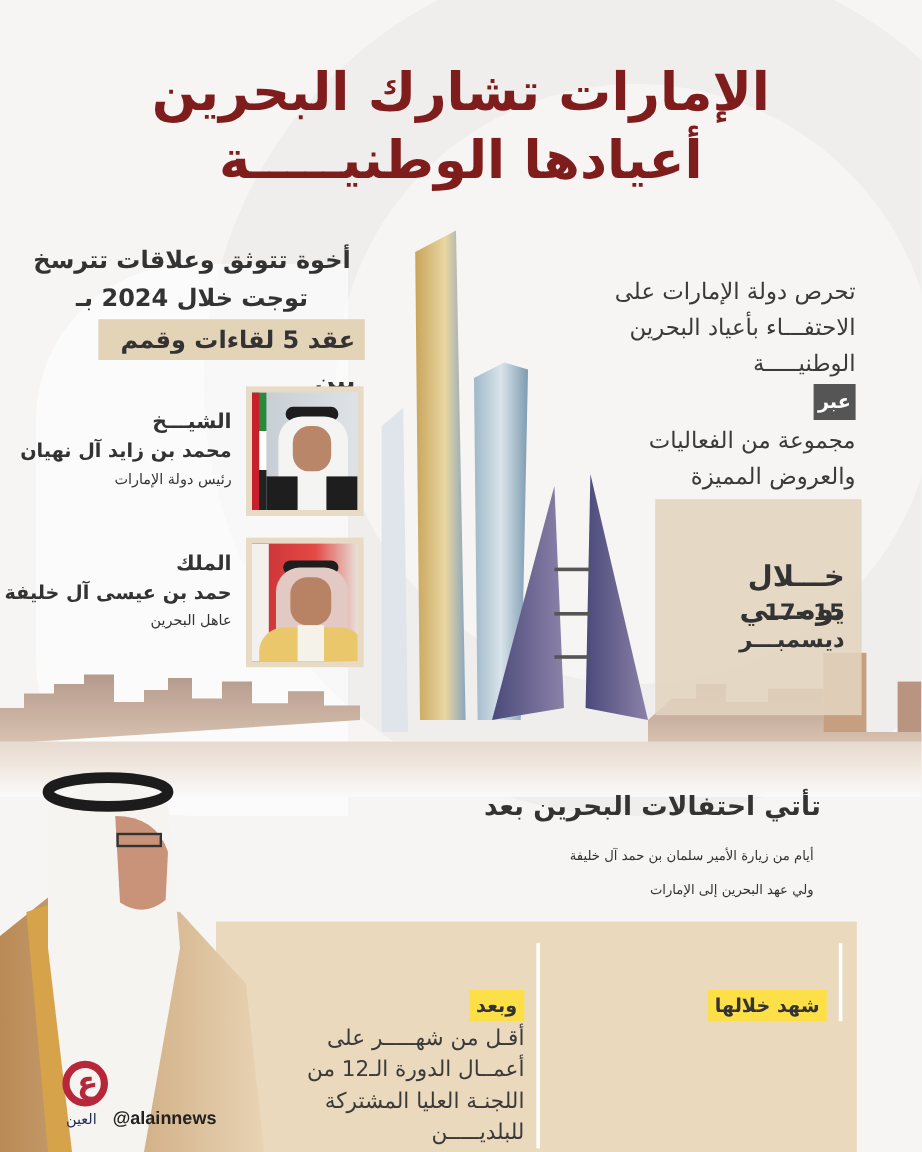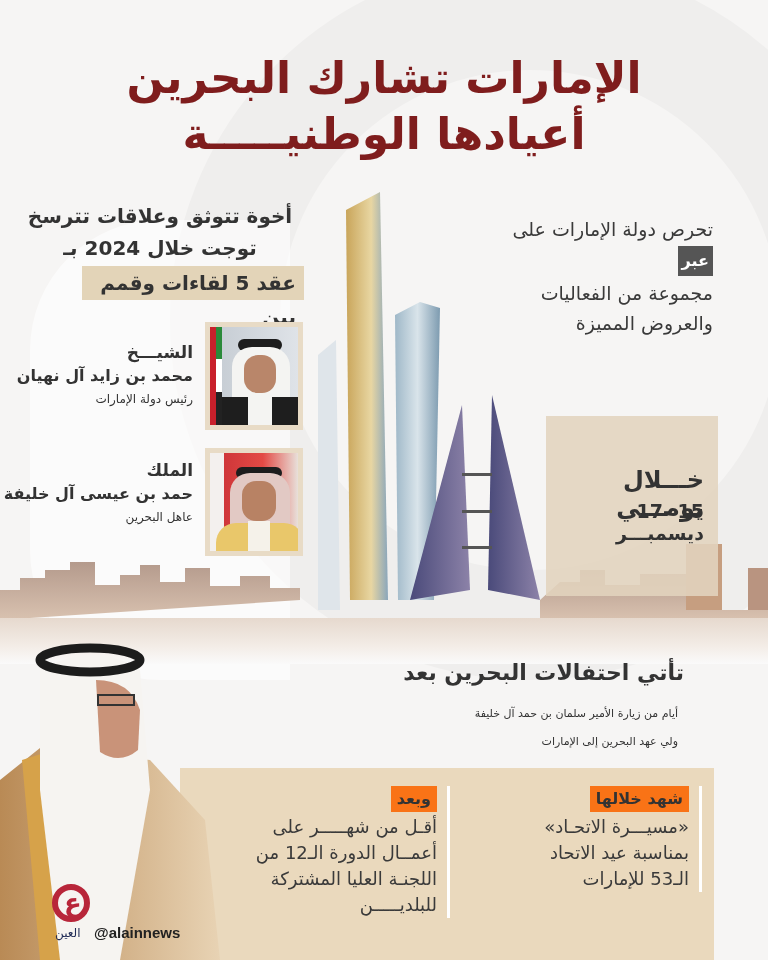--- a/index.html
+++ b/index.html
@@ -47,21 +47,21 @@
   .photo-inner { width: 100%; height: 100%; position: relative; overflow: hidden; }
   .leader-text {
     position: absolute; text-align: right; width: 200px;
   }
   .leader-title { font-size: 17px; font-weight: bold; color: #333; line-height: 24px; }
   .leader-name { font-size: 16px; font-weight: bold; color: #333; line-height: 24px; }
   .leader-role { font-size: 12px; color: #333; line-height: 22px; }
 
   
   .right-text {
-    position: absolute; right: 55px; top: 214px; width: 250px; text-align: right;
+    position: absolute; right: 55px; top: 228px; width: 250px; text-align: right;
     font-size: 19px; line-height: 30px; color: #3a3a3a;
   }
   .via-badge {
     display: inline-block; background: #555; color: #fff; font-weight: bold;
     font-size: 16px; line-height: 22px; padding: 4px 4px; margin: 2px 0;
   }
   .date-box {
     position: absolute; left: 546px; top: 416px; width: 172px; height: 180px;
     background: rgba(226,212,190,.88);
   }
@@ -82,22 +82,22 @@
   }
   .beige-panel {
     position: absolute; left: 180px; top: 768px; width: 534px; height: 192px;
     background: #ead9bd;
   }
   .col {
     position: absolute; top: 786px; text-align: right;
     border-right: 3px solid #fff; padding-right: 10px;
   }
   .col-label {
-    display: inline-block; background: #f97316; font-weight: bold; font-size: 16px;
-    line-height: 26px; padding: 0 6px; color: #333;
+    display: inline-block; background: #fde047; font-weight: bold; font-size: 16px;
+    line-height: 26px; padding: 0 6px; color: #333; margin-top: 39px;
   }
   .col-text {
     font-size: 18px; line-height: 26px; color: #3a3a3a; white-space: pre-line; margin-top: 2px;
   }
   .crown-prince {
     position: absolute; left: 0; top: 640px; width: 250px; height: 320px;
   }
   .logo {
     position: absolute; left: 52px; top: 884px; width: 38px; height: 38px;
     border-radius: 50%; border: 6px solid #b8263a; background: transparent;
@@ -195,20 +195,22 @@
   </div>
 </div>
 <div class="leader-text rtl" style="right:575px; top:458px;">
   <div class="leader-title">الملك</div>
   <div class="leader-name">حمد بن عيسى آل خليفة</div>
   <div class="leader-role">عاهل البحرين</div>
 </div>
 
 <div class="right-text rtl">
   <div>تحرص دولة الإمارات على</div>
+  <div>الاحتفـــاء بأعياد البحرين</div>
+  <div>الوطنيـــــة</div>
   <div><span class="via-badge">عبر</span></div>
   <div>مجموعة من الفعاليات</div>
   <div>والعروض المميزة</div>
 </div>
 
 <div class="date-box rtl">
   <div class="date-line1">خـــلال يومـــي</div>
   <div class="date-line2">15 -17 ديسمبـــر</div>
 </div>
 
@@ -230,23 +232,20 @@
   <path d="M0,140 L40,108 L150,120 L205,180 L220,320 L0,320 Z" fill="url(#bisht)"></path>
   <path d="M22,120 L60,108 L60,320 L40,320 Z" fill="#d6a24a"></path>
   <path d="M40,30 Q95,0 140,30 L150,150 L120,320 L60,320 L40,150 Z" fill="#f6f4f1"></path>
   <ellipse cx="90" cy="20" rx="50" ry="12" fill="none" stroke="#1c1c1c" stroke-width="9"></ellipse>
   <path d="M96,40 Q130,40 140,70 L138,110 Q120,125 100,112 Z" fill="#c99379"></path>
   <rect x="98" y="55" width="36" height="10" fill="none" stroke="#333" stroke-width="2"></rect>
 </svg>
 
 <div class="col rtl" style="right:66px; width:200px;">
   <span class="col-label">شهد خلالها</span>
-  <div class="col-text">«مسيـــرة الاتحـاد»
-بمناسبة عيد الاتحاد
-الـ53 للإمارات</div>
 </div>
 
 <div class="col rtl" style="right:318px; width:210px;">
   <span class="col-label">وبعد</span>
   <div class="col-text">أقـل من شهـــــر على
 أعمــال الدورة الـ12 من
 اللجنـة العليا المشتركة
 للبلديـــــن</div>
 </div>
 

